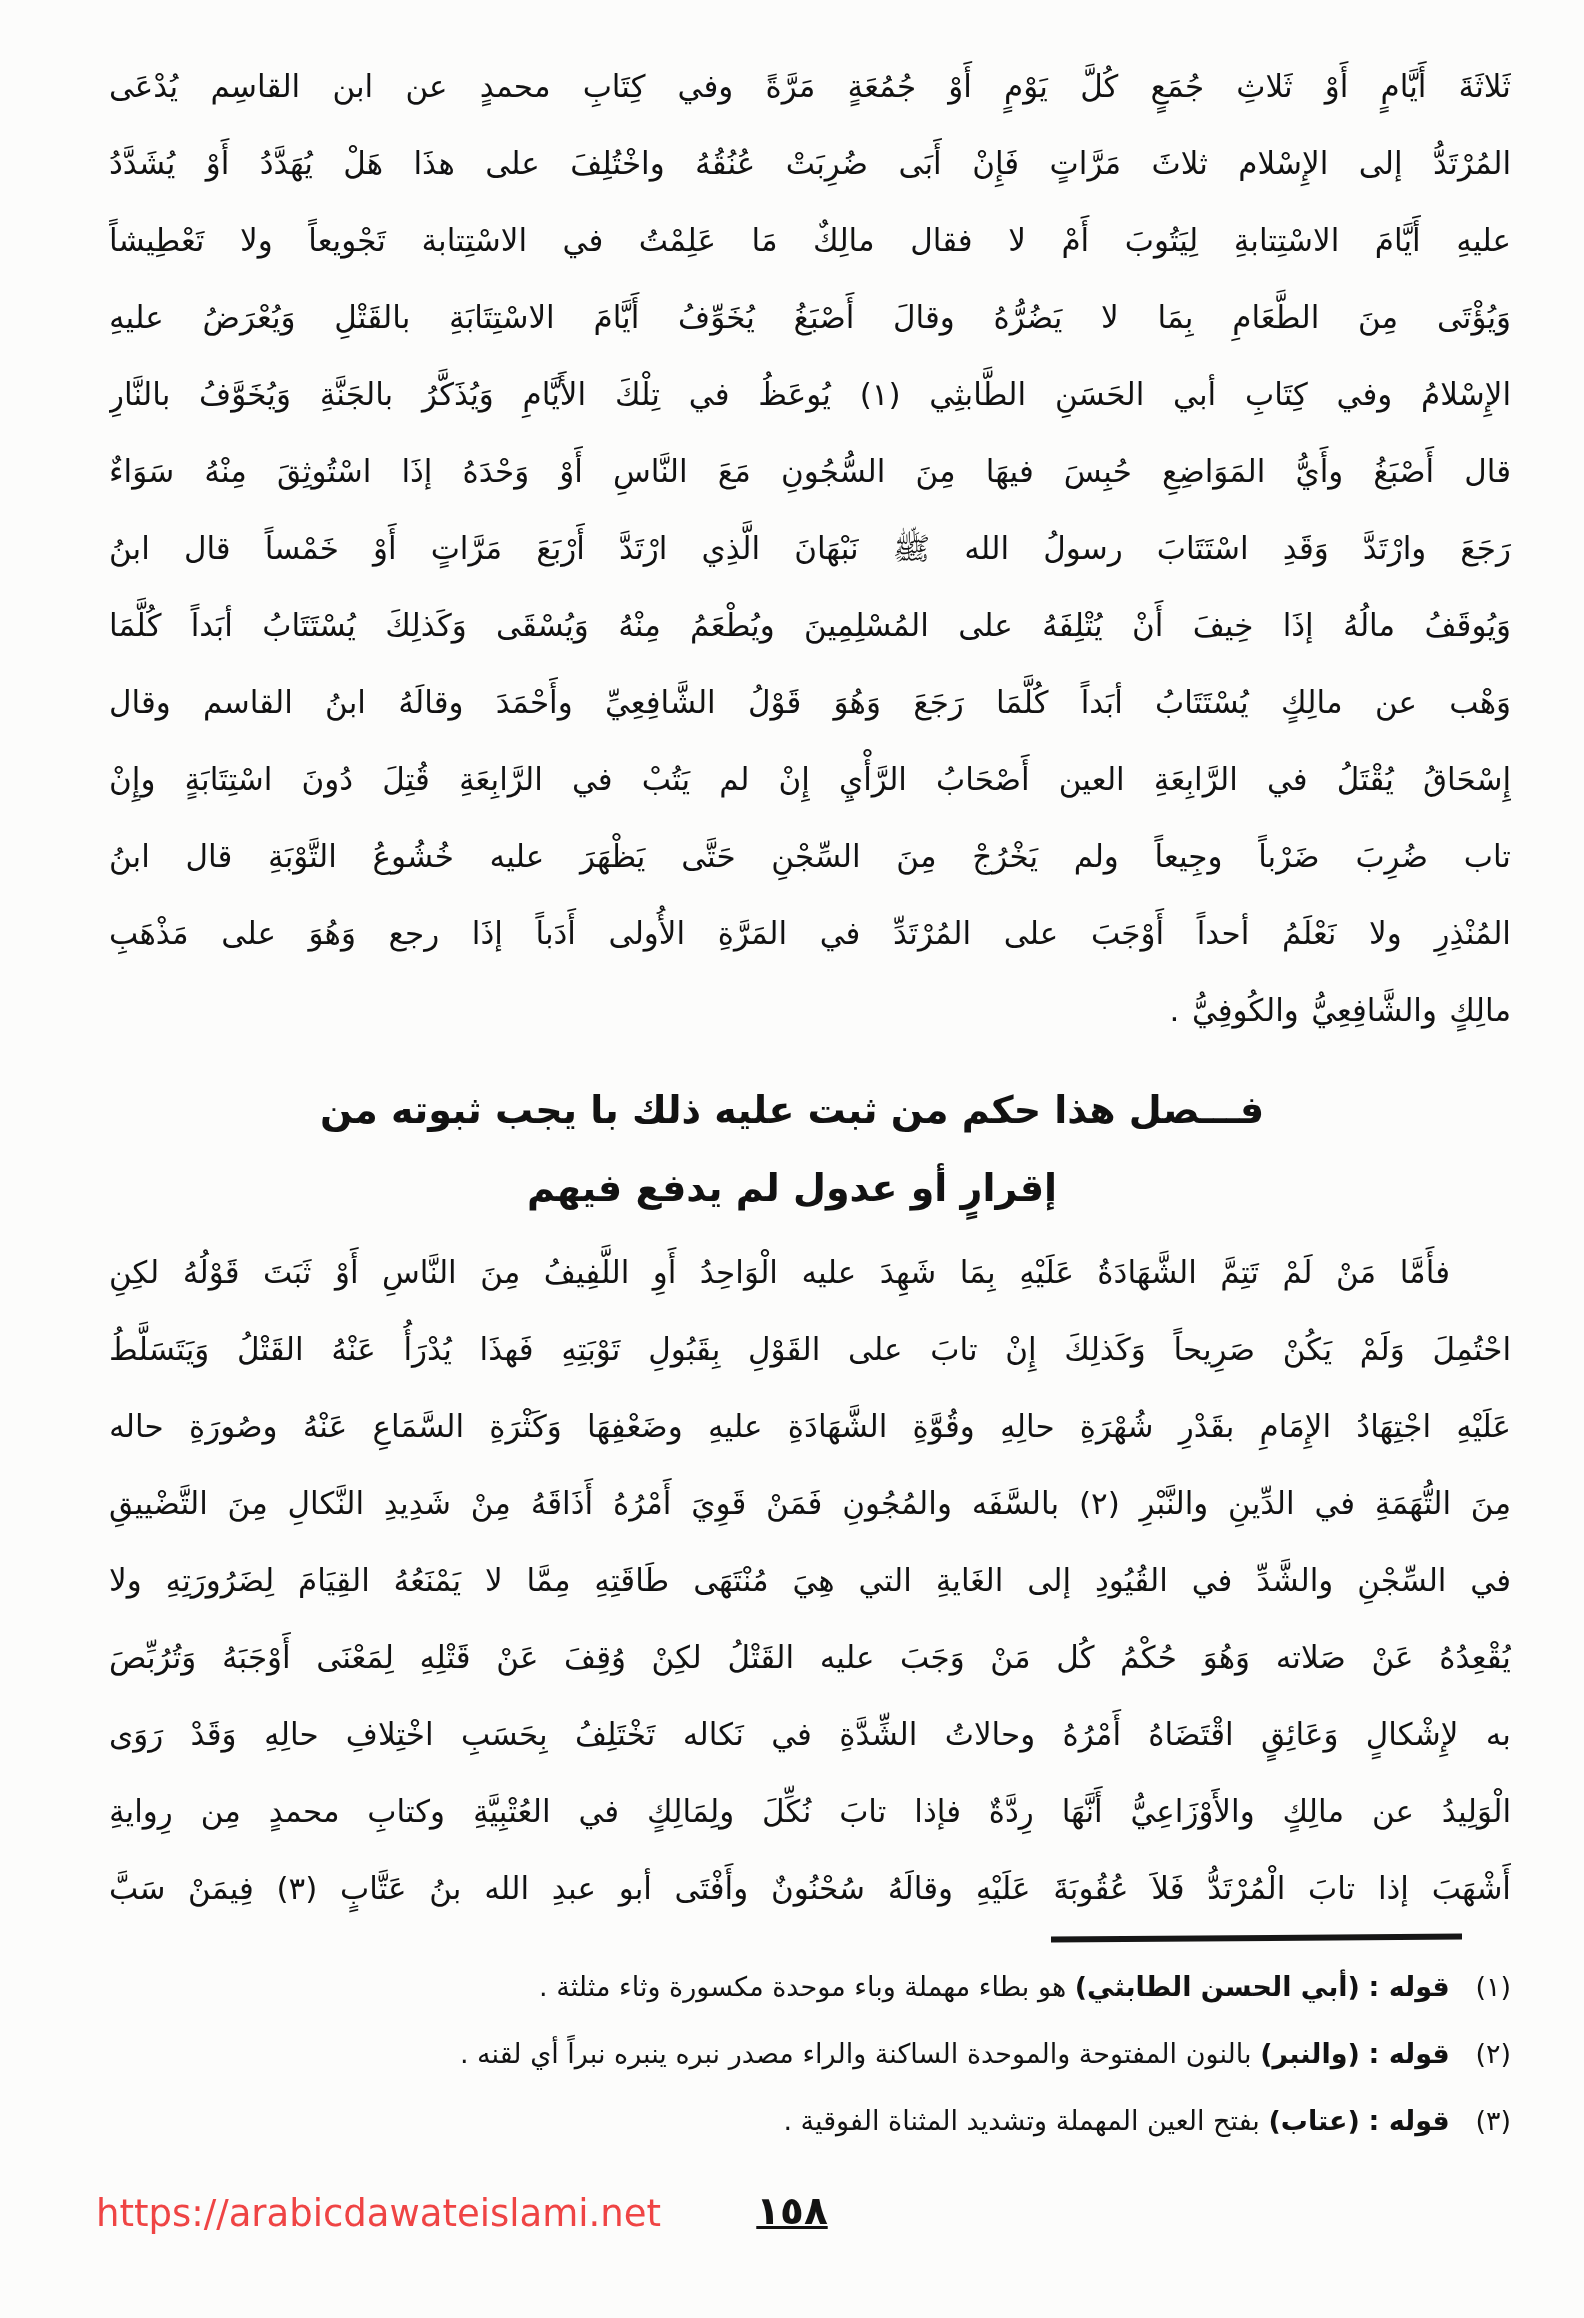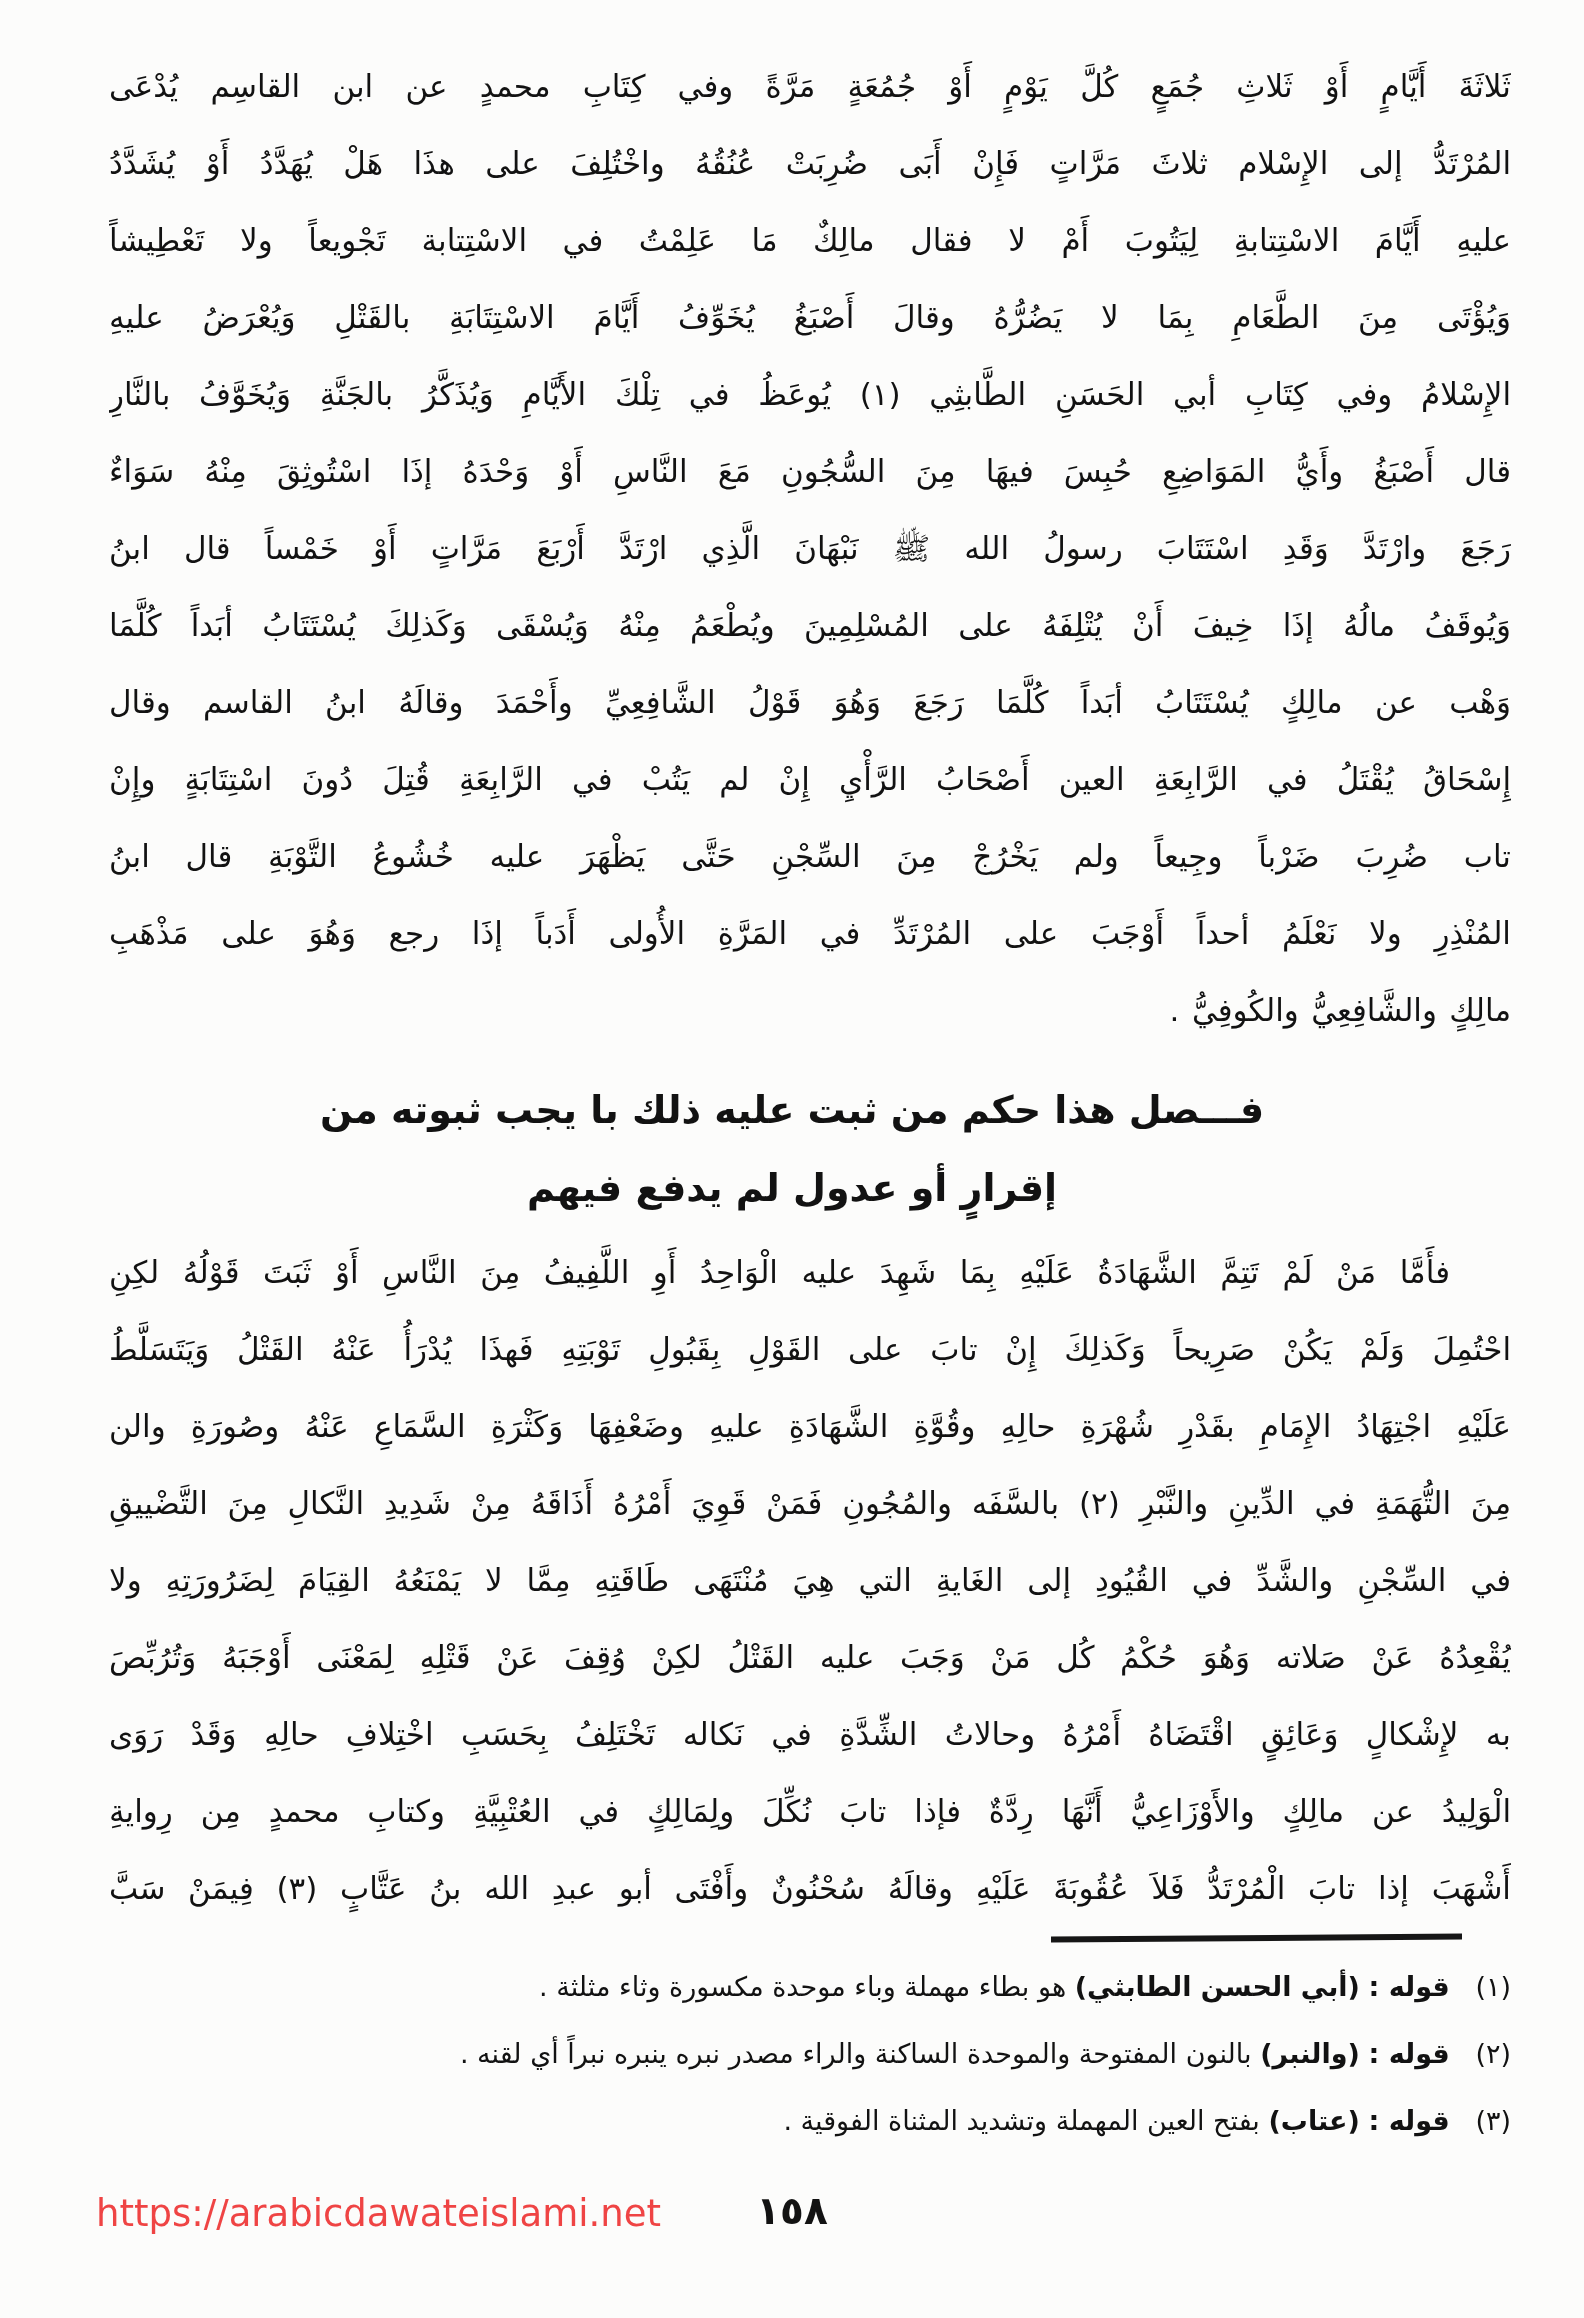--- a/index.html
+++ b/index.html
@@ -68,20 +68,21 @@
   .fn-num{ flex:0 0 auto; }
   .fn-label,.fn-term{ font-weight:bold; }
   .fn-body{ white-space:nowrap;text-align:center; }
   .pagenum{
     position:absolute;
     top:2188px;left:0;right:0;
     text-align:center;
     font-size:39px;
     font-weight:bold;
     direction:rtl;
+    text-decoration:underline;
   }
   .watermark{
     position:absolute;
     top:2192px;
     left:96px;           
     width:529px;
     direction:ltr;
     text-align:center;
     font-size:37px;
     color:#ef4444;
@@ -109,21 +110,21 @@
     <div class="bline">المُنْذِرِ ولا نَعْلَمُ أحداً أَوْجَبَ على المُرْتَدِّ في المَرَّةِ الأُولى أَدَباً إذَا رجع وَهُوَ على مَذْهَبِ</div>
     <div class="bline endline">مالِكٍ والشَّافِعِيُّ والكُوفِيُّ .</div>
 
     <div class="heading">
       <div class="hline">فـــصل هذا حكم من ثبت عليه ذلك با يجب ثبوته من</div>
       <div class="hline">إقرارٍ أو عدول لم يدفع فيهم</div>
     </div>
 
     <div class="bline indent">فأَمَّا مَنْ لَمْ تَتِمَّ الشَّهَادَةُ عَلَيْهِ بِمَا شَهِدَ عليه الْوَاحِدُ أَوِ اللَّفِيفُ مِنَ النَّاسِ أَوْ ثَبَتَ قَوْلُهُ لكِنِ</div>
     <div class="bline">احْتُمِلَ وَلَمْ يَكُنْ صَرِيحاً وَكَذلِكَ إِنْ تابَ على القَوْلِ بِقَبُولِ تَوْبَتِهِ فَهذَا يُدْرَأُ عَنْهُ القَتْلُ وَيَتَسَلَّطُ</div>
-    <div class="bline">عَلَيْهِ اجْتِهَادُ الإِمَامِ بقَدْرِ شُهْرَةِ حالِهِ وقُوَّةِ الشَّهَادَةِ عليهِ وضَعْفِهَا وَكَثْرَةِ السَّمَاعِ عَنْهُ وصُورَةِ والن</div>
+    <div class="bline">عَلَيْهِ اجْتِهَادُ الإِمَامِ بقَدْرِ شُهْرَةِ حالِهِ وقُوَّةِ الشَّهَادَةِ عليهِ وضَعْفِهَا وَكَثْرَةِ السَّمَاعِ عَنْهُ وصُورَةِ حاله</div>
     <div class="bline">مِنَ التُّهَمَةِ في الدِّينِ والنَّبْرِ (٢) بالسَّفَه والمُجُونِ فَمَنْ قَوِيَ أَمْرُهُ أَذَاقَهُ مِنْ شَدِيدِ النَّكالِ مِنَ التَّضْييقِ</div>
     <div class="bline">في السِّجْنِ والشَّدِّ في القُيُودِ إلى الغَايةِ التي هِيَ مُنْتَهَى طَاقَتِهِ مِمَّا لا يَمْنَعُهُ القِيَامَ لِضَرُورَتِهِ ولا</div>
     <div class="bline">يُقْعِدُهُ عَنْ صَلاته وَهُوَ حُكْمُ كُل مَنْ وَجَبَ عليه القَتْلُ لكِنْ وُقِفَ عَنْ قَتْلِهِ لِمَعْنَى أَوْجَبَهُ وَتُرُبِّصَ</div>
     <div class="bline">به لإِشْكالٍ وَعَائِقٍ اقْتَضَاهُ أَمْرُهُ وحالاتُ الشِّدَّةِ في نَكاله تَخْتَلِفُ بِحَسَبِ اخْتِلافِ حالِهِ وَقَدْ رَوَى</div>
     <div class="bline">الْوَلِيدُ عن مالِكٍ والأَوْزَاعِيُّ أَنَّهَا رِدَّةٌ فإذا تابَ نُكِّلَ ولِمَالِكٍ في العُتْبِيَّةِ وكتابِ محمدٍ مِن رِوايةِ</div>
     <div class="bline">أَشْهَبَ إذا تابَ الْمُرْتَدُّ فَلاَ عُقُوبَةَ عَلَيْهِ وقالَهُ سُحْنُونٌ وأَفْتَى أبو عبدِ الله بنُ عَتَّابٍ (٣) فِيمَنْ سَبَّ</div>
 
     <div class="fnsep"></div>
 
     <div class="footnotes">

